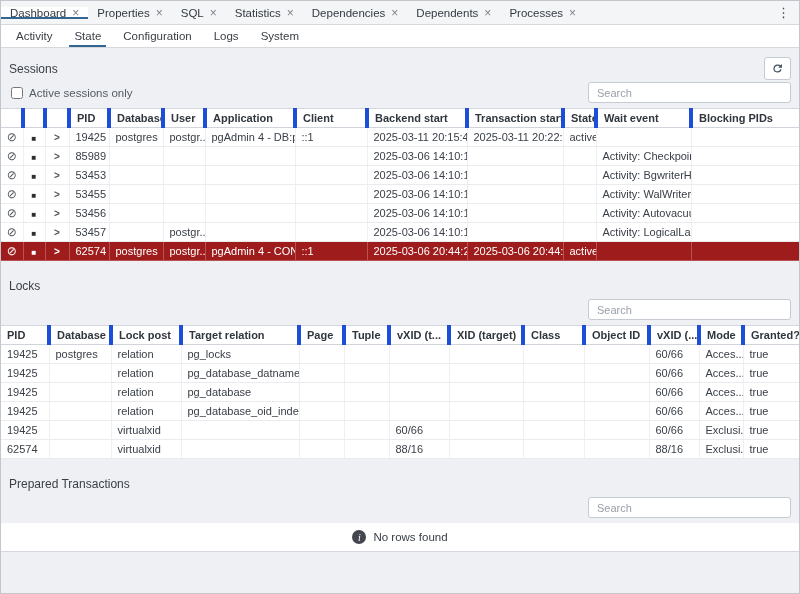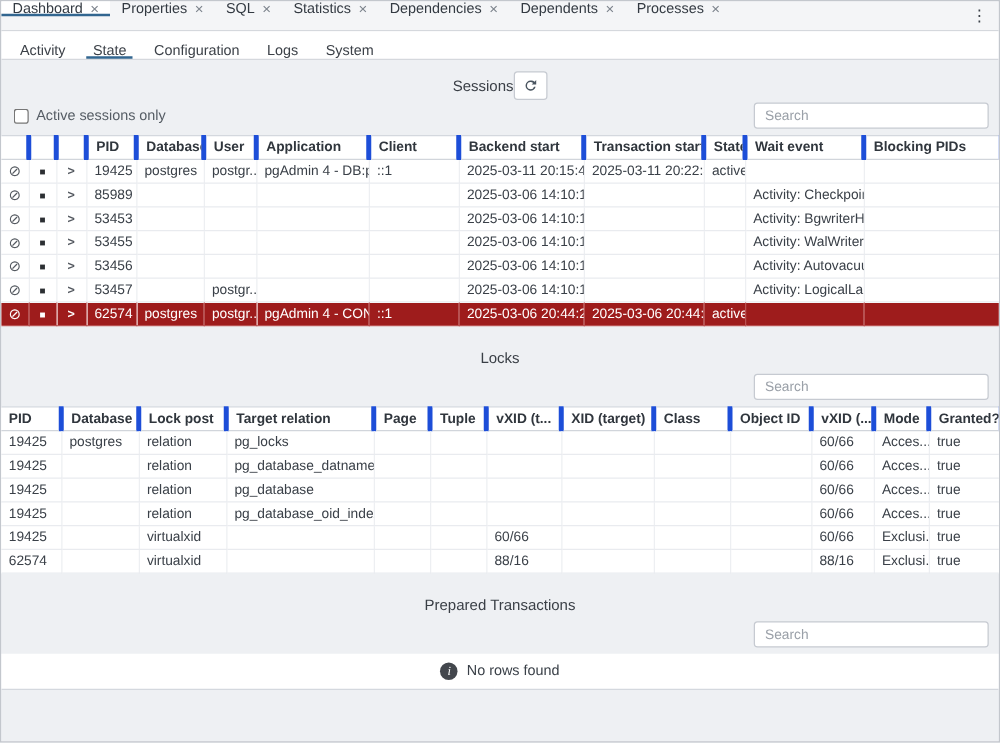--- a/index.html
+++ b/index.html
@@ -6,42 +6,42 @@
   html,body{width:800px;height:594px}
   body{
     font-family:"Liberation Sans",sans-serif;
     font-size:11px;color:#2f353c;
     background:#eef0f3;
     border:1px solid #c3c7cd;
     overflow:hidden;
   }
   
   .tabbar{display:flex;align-items:stretch;height:24px;background:#f4f5f7;border-bottom:1px solid #d5d8dd}
-  .tabs{display:flex;align-items:flex-start}
+  .tabs{display:flex;align-items:center}
   .tab{display:flex;align-items:center;gap:6px;padding:0 9px;font-size:11.5px;color:#333a42;position:relative;cursor:pointer;white-space:nowrap}
   .tab.active{background:#fff}
   .tab.active::after{content:"";position:absolute;left:0;right:0;bottom:0;height:2px;background:#326690}
   .tab .close{color:#7c838c;font-size:12px;line-height:1}
   .kebab{margin-left:auto;display:flex;align-items:center;padding:0 9px;color:#3c424a;font-size:13px;cursor:pointer}
   
   .subtabbar{display:flex;align-items:stretch;height:23px;background:#fff;border-bottom:1px solid #d5d8dd;padding-left:4px}
-  .subtab{display:flex;align-items:flex-end;padding:0 11px;font-size:11.5px;color:#3c4148;position:relative;cursor:pointer}
+  .subtab{display:flex;align-items:center;padding:0 11px;font-size:11.5px;color:#3c4148;position:relative;cursor:pointer}
   .subtab.active::after{content:"";position:absolute;left:6px;right:6px;bottom:0;height:2px;background:#326690}
   
   .content{padding-top:5px;height:545px;background:#eef0f3}
   .panel{margin-top:2px}
   .panel + .panel{margin-top:11px}
-  .title-row{display:flex;align-items:center;justify-content:center;padding:3px 8px 2px 8px;height:26px}
+  .title-row{display:flex;align-items:center;justify-content:space-between;padding:3px 8px 2px 8px;height:26px}
   .panel-title{font-size:12px;color:#3a3f46}
   .refresh-btn{width:27px;height:23px;border:1px solid #c6cad1;border-radius:3px;background:#fff;display:flex;align-items:center;justify-content:center;cursor:pointer}
   .controls-row{display:flex;align-items:center;justify-content:space-between;padding:1px 8px 5px 8px;height:27px}
   .controls-row.right{justify-content:flex-end}
   .chk{display:flex;align-items:center;color:#555c64;font-size:11.5px;cursor:pointer}
   .chk input{width:12px;height:12px;margin:0 6px 0 2px}
-  .search{width:188px;height:21px;border:1px solid #c6cad1;border-radius:3px;background:#fff;padding:0 8px;font-size:11px;color:#333;font-family:"Liberation Sans",sans-serif}
+  .search{width:203px;height:21px;border:1px solid #c6cad1;border-radius:3px;background:#fff;padding:0 8px;font-size:11px;color:#333;font-family:"Liberation Sans",sans-serif}
   .search::placeholder{color:#9aa0a8}
   
   .tablewrap table{width:100%;border-collapse:collapse;table-layout:fixed;background:#fff;border-top:1px solid #d4d8de;border-bottom:1px solid #d4d8de}
   th,td{height:19px;padding:1px 6px;text-align:left;white-space:nowrap;overflow:hidden;border-right:1px solid #edeff2;border-bottom:1px solid #e9ebef;font-size:11px}
   thead th{font-weight:bold;color:#30363d;border-bottom:1px solid #d1d5db;border-right:4px solid #1d4ed8;background:#fff}
   td{color:#3a4048;background:#fff}
   td.action{text-align:center;padding:0}
   .icon-cancel{font-size:12px;color:#53585f;line-height:1}
   .icon-term{font-size:8px;color:#2c2f33;line-height:1}
   .icon-expand{font-size:10px;color:#53585f;font-weight:bold;line-height:1}

